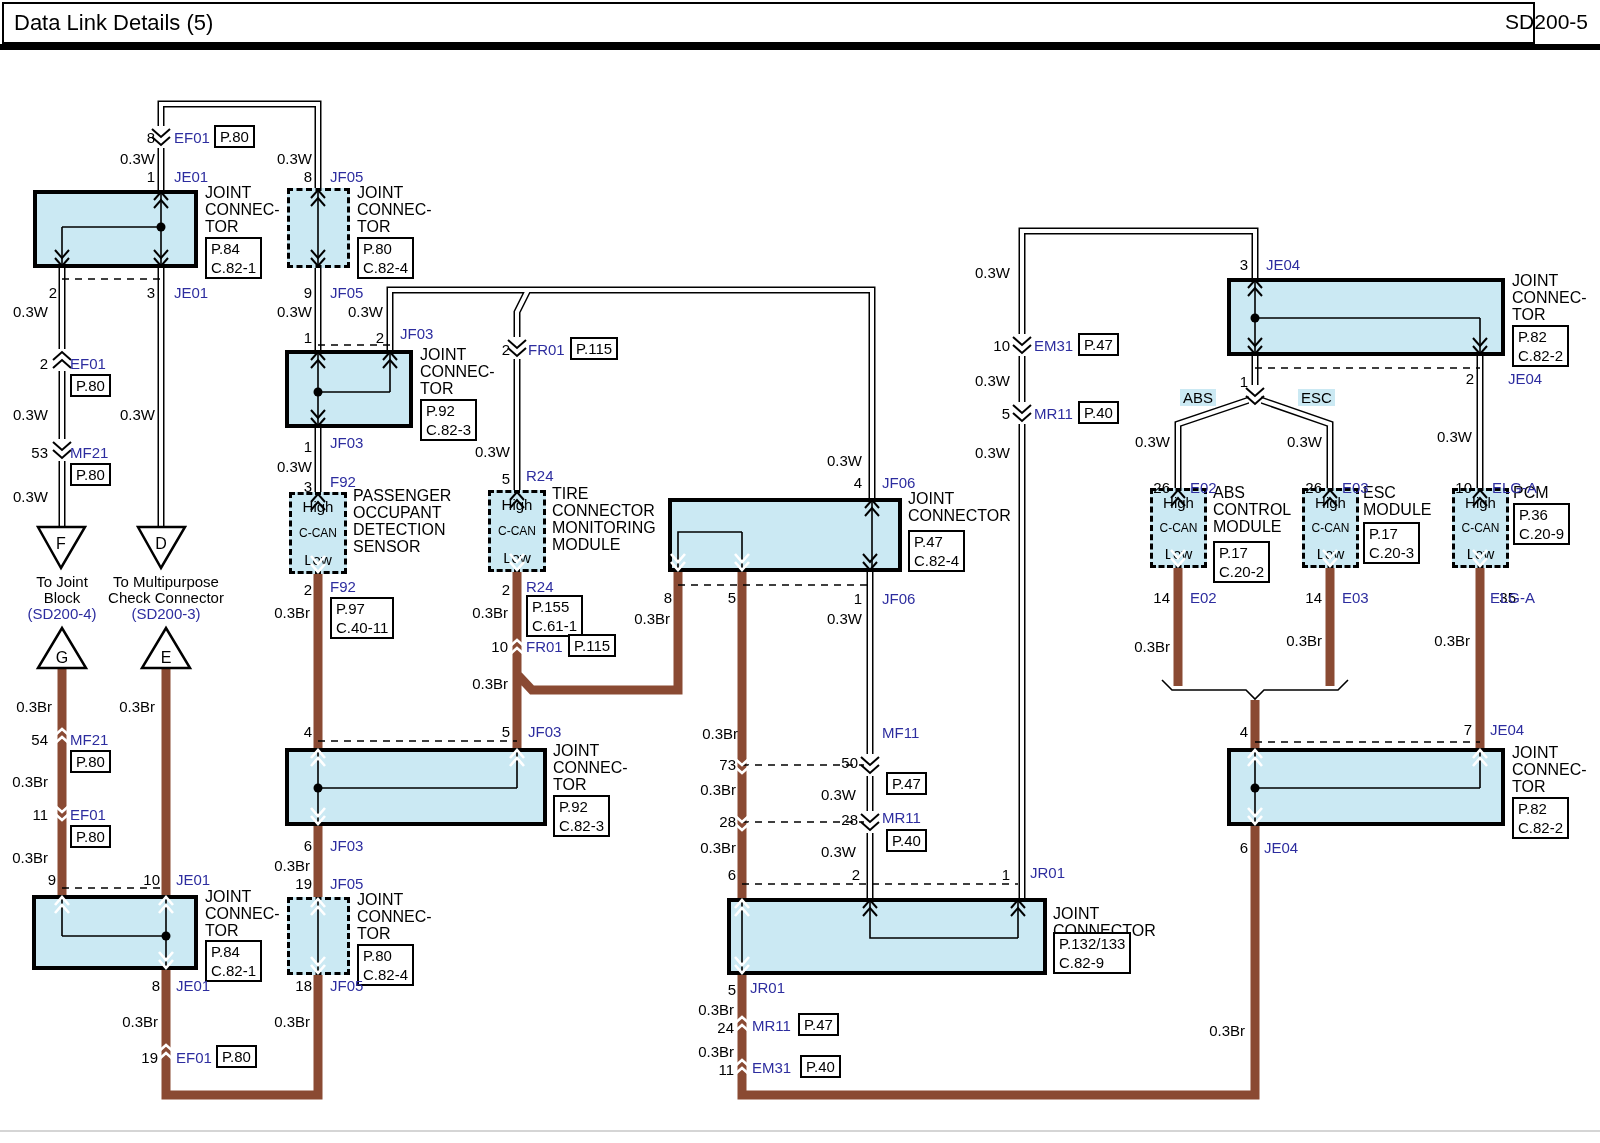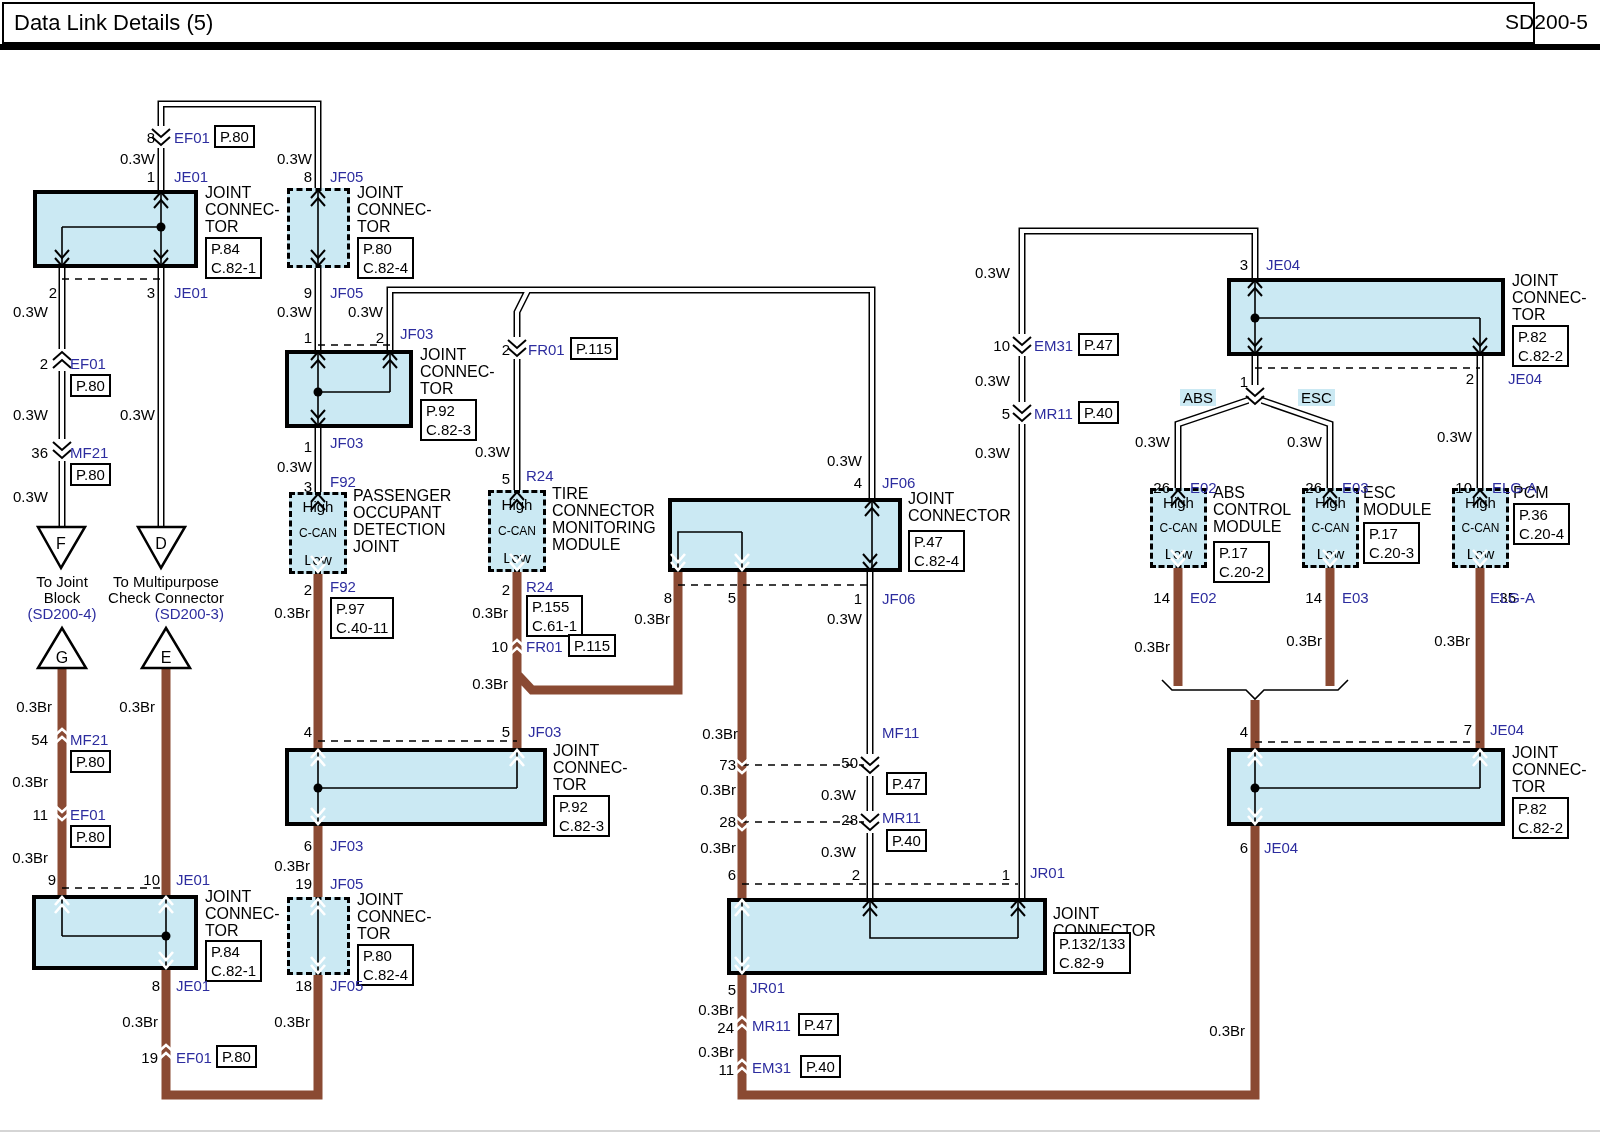--- a/index.html
+++ b/index.html
@@ -16,21 +16,21 @@
   .lbl.r{transform:translateX(-100%);}
   .note{position:absolute;font-size:16px;line-height:17px;color:#000;white-space:pre-line;}
   .refbox{position:absolute;border:2px solid #000;background:#fff;padding:0 4px;font-size:15px;line-height:19px;color:#000;white-space:pre-line;}
   .cbox{position:absolute;background:var(--fill);border:4px solid #000;box-sizing:border-box;}
   .cbox.dashed{border:3px dashed #000;}
   .module{position:absolute;background:var(--fill);border:3px dashed #000;box-sizing:border-box;display:flex;flex-direction:column;justify-content:space-between;align-items:center;padding:3px 0;}
   .module .hi,.module .lo{font-size:15px;color:#000;}
   .module .mid{font-size:12px;color:#000;}
   .hl{position:absolute;font-size:15px;background:var(--fill);color:#000;padding:0 3px;}
   .cap{position:absolute;text-align:center;transform:translateX(-50%);font-size:15px;line-height:16px;color:#000;white-space:pre-line;}
-  .cap .lnk{color:var(--blue);text-align:right;}
+  .cap .lnk{color:var(--blue);}
   svg{position:absolute;left:0;top:0;pointer-events:none;}
   .wb{fill:none;stroke:#000;stroke-width:7;}
   .wf{fill:none;stroke:#fff;stroke-width:4;}
   .bw{fill:none;stroke:var(--brown);stroke-width:9;}
   .il{fill:none;stroke:#000;stroke-width:1.6;}
   .dash{fill:none;stroke:#000;stroke-width:1.6;stroke-dasharray:7 6;}
   .brk{fill:none;stroke:#000;stroke-width:1.6;}
   .chk{fill:none;stroke:#000;stroke-width:2;}
   .chw{fill:none;stroke:#fff;stroke-width:2.6;}
   .tri{fill:#fff;stroke:#000;stroke-width:2.5;}
@@ -243,21 +243,21 @@
 TOR</div>
       <div class="note" style="left: 357px; top: 184px;">JOINT
 CONNEC-
 TOR</div>
       <div class="note" style="left: 420px; top: 346px;">JOINT
 CONNEC-
 TOR</div>
       <div class="note" style="left: 353px; top: 487px;">PASSENGER
 OCCUPANT
 DETECTION
-JOINT</div>
+SENSOR</div>
       <div class="note" style="left: 552px; top: 485px;">TIRE
 CONNECTOR
 MONITORING
 MODULE</div>
       <div class="note" style="left: 908px; top: 490px;">JOINT
 CONNECTOR</div>
       <div class="note" style="left: 553px; top: 742px;">JOINT
 CONNEC-
 TOR</div>
       <div class="note" style="left: 357px; top: 891px;">JOINT
@@ -314,40 +314,40 @@
       <div class="refbox" style="left: 800px; top: 1055px;">P.40</div>
       <div class="refbox" style="left: 1078px; top: 333px;">P.47</div>
       <div class="refbox" style="left: 1078px; top: 401px;">P.40</div>
       <div class="refbox" style="left: 1512px; top: 325px;">P.82
 C.82-2</div>
       <div class="refbox" style="left: 1213px; top: 541px;">P.17
 C.20-2</div>
       <div class="refbox" style="left: 1363px; top: 522px;">P.17
 C.20-3</div>
       <div class="refbox" style="left: 1513px; top: 503px;">P.36
-C.20-4</div>
+C.20-9</div>
       <div class="refbox" style="left: 1512px; top: 797px;">P.82
 C.82-2</div>
       <div class="lbl r" style="left: 155px; top: 129px;">8</div>
       <div class="lbl blue" style="left: 174px; top: 129px;">EF01</div>
       <div class="lbl r" style="left: 155px; top: 150px;">0.3W</div>
       <div class="lbl r" style="left: 155px; top: 168px;">1</div>
       <div class="lbl blue" style="left: 174px; top: 168px;">JE01</div>
       <div class="lbl r" style="left: 312px; top: 150px;">0.3W</div>
       <div class="lbl r" style="left: 312px; top: 168px;">8</div>
       <div class="lbl blue" style="left: 330px; top: 168px;">JF05</div>
       <div class="lbl r" style="left: 57px; top: 284px;">2</div>
       <div class="lbl r" style="left: 155px; top: 284px;">3</div>
       <div class="lbl blue" style="left: 174px; top: 284px;">JE01</div>
       <div class="lbl r" style="left: 48px; top: 303px;">0.3W</div>
       <div class="lbl r" style="left: 48px; top: 355px;">2</div>
       <div class="lbl blue" style="left: 70px; top: 355px;">EF01</div>
       <div class="lbl r" style="left: 48px; top: 406px;">0.3W</div>
       <div class="lbl r" style="left: 155px; top: 406px;">0.3W</div>
-      <div class="lbl r" style="left: 48px; top: 444px;">36</div>
+      <div class="lbl r" style="left: 48px; top: 444px;">53</div>
       <div class="lbl blue" style="left: 70px; top: 444px;">MF21</div>
       <div class="lbl r" style="left: 48px; top: 488px;">0.3W</div>
       <div class="lbl r" style="left: 52px; top: 698px;">0.3Br</div>
       <div class="lbl r" style="left: 155px; top: 698px;">0.3Br</div>
       <div class="lbl r" style="left: 48px; top: 731px;">54</div>
       <div class="lbl blue" style="left: 70px; top: 731px;">MF21</div>
       <div class="lbl r" style="left: 48px; top: 773px;">0.3Br</div>
       <div class="lbl r" style="left: 48px; top: 806px;">11</div>
       <div class="lbl blue" style="left: 70px; top: 806px;">EF01</div>
       <div class="lbl r" style="left: 48px; top: 849px;">0.3Br</div>

